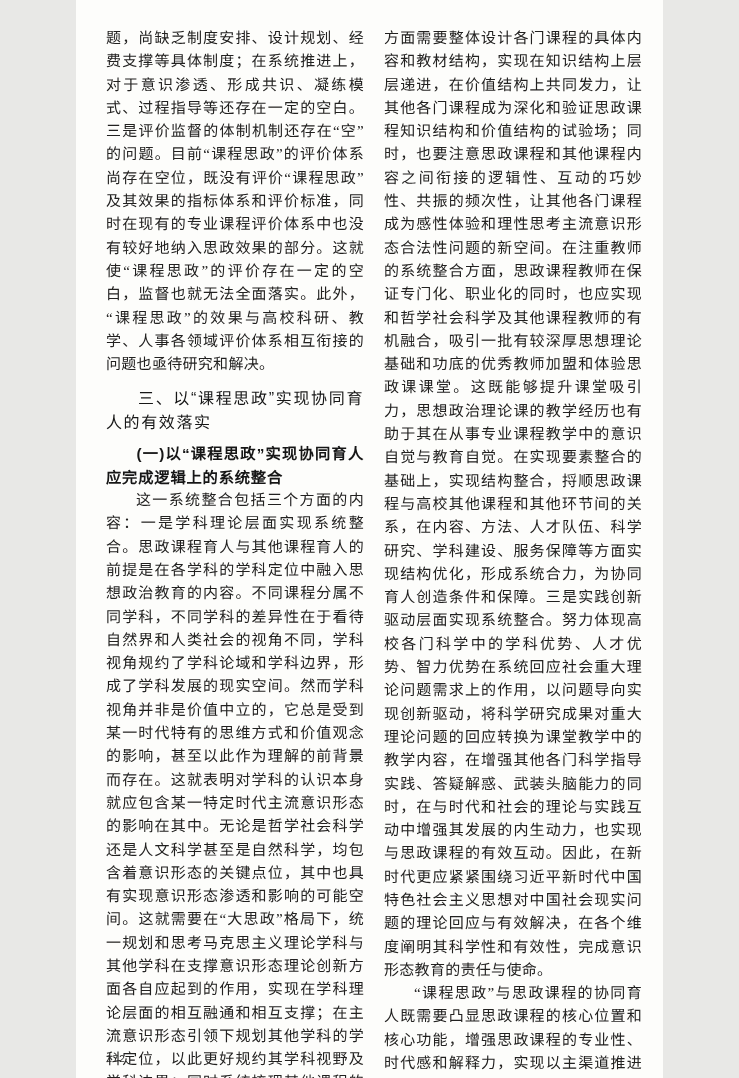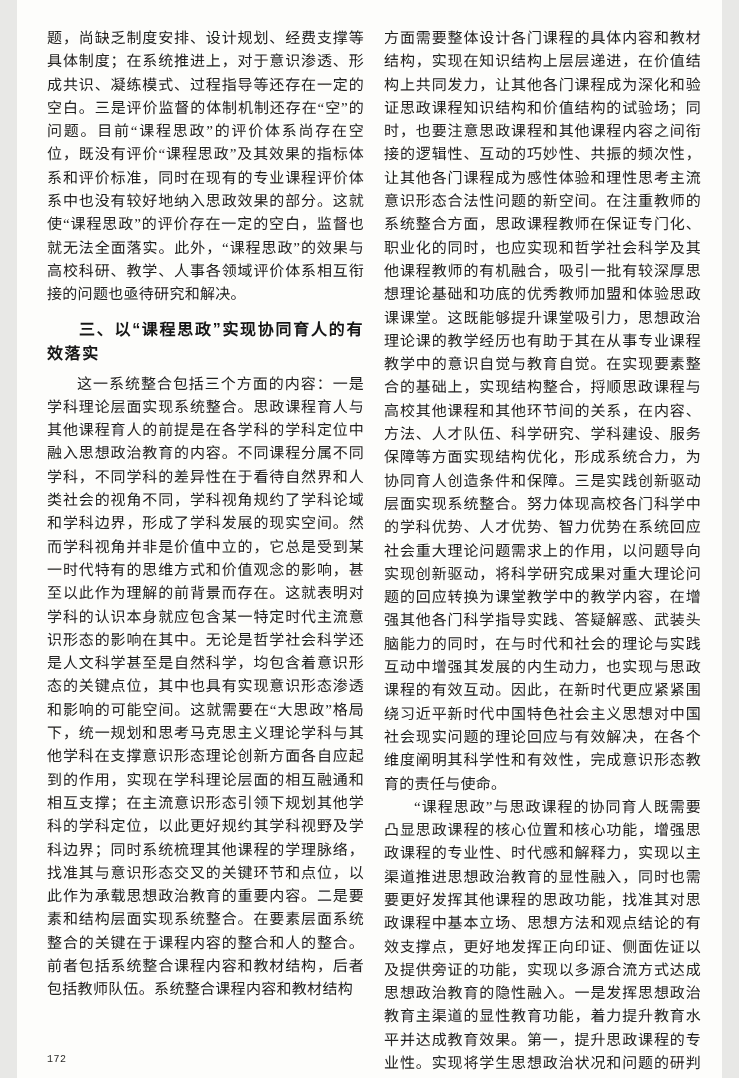--- a/index.html
+++ b/index.html
@@ -2,21 +2,21 @@
 <html lang="zh-CN"><head>
 <meta charset="utf-8">
 <style>
   html, body {
     margin: 0;
     padding: 0;
     background: #e8e8e6;
   }
   .page {
     position: relative;
-    width: 705px;
+    width: 587px;
     height: 1078px;
     margin: 0 auto;
     background: #fdfdfb;
     box-sizing: border-box;
     padding: 27px 21px 0 30px;
     overflow: hidden;
     font-family: "Liberation Serif", "DejaVu Serif", serif;
     color: #222120;
   }
   .columns {
@@ -35,21 +35,21 @@
     letter-spacing: 0.3px;
     text-align: justify;
     text-indent: 2em;
   }
   p.body.cont {
     text-indent: 0;
   }
   h2.section-heading {
     margin: 11px 0 7px 0;
     font-family: "Liberation Sans", "DejaVu Sans", sans-serif;
-    font-weight: bold;
+    font-weight: normal;
     font-size: 16px;
     line-height: 24px;
     letter-spacing: 1.6px;
     color: #161616;
     text-align: justify;
     text-indent: 2em;
   }
   h3.sub-heading {
     margin: 0;
     font-family: "Liberation Sans", "DejaVu Sans", sans-serif;
@@ -73,20 +73,21 @@
 </style>
 </head>
 <body>
 
 <div class="page">
   <div class="columns">
 
     <div class="column">
       <p class="body cont">题，尚缺乏制度安排、设计规划、经费支撑等具体制度；在系统推进上，对于意识渗透、形成共识、凝练模式、过程指导等还存在一定的空白。三是评价监督的体制机制还存在“空”的问题。目前“课程思政”的评价体系尚存在空位，既没有评价“课程思政”及其效果的指标体系和评价标准，同时在现有的专业课程评价体系中也没有较好地纳入思政效果的部分。这就使“课程思政”的评价存在一定的空白，监督也就无法全面落实。此外，“课程思政”的效果与高校科研、教学、人事各领域评价体系相互衔接的问题也亟待研究和解决。</p>
       <h2 class="section-heading">三、以“课程思政”实现协同育人的有效落实</h2>
+      <h3 class="sub-heading">(一)以“课程思政”实现协同育人应完成逻辑上的系统整合</h3>
       <p class="body">这一系统整合包括三个方面的内容：一是学科理论层面实现系统整合。思政课程育人与其他课程育人的前提是在各学科的学科定位中融入思想政治教育的内容。不同课程分属不同学科，不同学科的差异性在于看待自然界和人类社会的视角不同，学科视角规约了学科论域和学科边界，形成了学科发展的现实空间。然而学科视角并非是价值中立的，它总是受到某一时代特有的思维方式和价值观念的影响，甚至以此作为理解的前背景而存在。这就表明对学科的认识本身就应包含某一特定时代主流意识形态的影响在其中。无论是哲学社会科学还是人文科学甚至是自然科学，均包含着意识形态的关键点位，其中也具有实现意识形态渗透和影响的可能空间。这就需要在“大思政”格局下，统一规划和思考马克思主义理论学科与其他学科在支撑意识形态理论创新方面各自应起到的作用，实现在学科理论层面的相互融通和相互支撑；在主流意识形态引领下规划其他学科的学科定位，以此更好规约其学科视野及学科边界；同时系统梳理其他课程的学理脉络，找准其与意识形态交叉的关键环节和点位，以此作为承载思想政治教育的重要内容。二是要素和结构层面实现系统整合。在要素层面系统整合的关键在于课程内容的整合和人的整合。前者包括系统整合课程内容和教材结构，后者包括教师队伍。系统整合课程内容和教材结构</p>
     </div>
 
     <div class="column">
       <p class="body cont">方面需要整体设计各门课程的具体内容和教材结构，实现在知识结构上层层递进，在价值结构上共同发力，让其他各门课程成为深化和验证思政课程知识结构和价值结构的试验场；同时，也要注意思政课程和其他课程内容之间衔接的逻辑性、互动的巧妙性、共振的频次性，让其他各门课程成为感性体验和理性思考主流意识形态合法性问题的新空间。在注重教师的系统整合方面，思政课程教师在保证专门化、职业化的同时，也应实现和哲学社会科学及其他课程教师的有机融合，吸引一批有较深厚思想理论基础和功底的优秀教师加盟和体验思政课课堂。这既能够提升课堂吸引力，思想政治理论课的教学经历也有助于其在从事专业课程教学中的意识自觉与教育自觉。在实现要素整合的基础上，实现结构整合，捋顺思政课程与高校其他课程和其他环节间的关系，在内容、方法、人才队伍、科学研究、学科建设、服务保障等方面实现结构优化，形成系统合力，为协同育人创造条件和保障。三是实践创新驱动层面实现系统整合。努力体现高校各门科学中的学科优势、人才优势、智力优势在系统回应社会重大理论问题需求上的作用，以问题导向实现创新驱动，将科学研究成果对重大理论问题的回应转换为课堂教学中的教学内容，在增强其他各门科学指导实践、答疑解惑、武装头脑能力的同时，在与时代和社会的理论与实践互动中增强其发展的内生动力，也实现与思政课程的有效互动。因此，在新时代更应紧紧围绕习近平新时代中国特色社会主义思想对中国社会现实问题的理论回应与有效解决，在各个维度阐明其科学性和有效性，完成意识形态教育的责任与使命。</p>
       <p class="body">“课程思政”与思政课程的协同育人既需要凸显思政课程的核心位置和核心功能，增强思政课程的专业性、时代感和解释力，实现以主渠道推进思想政治教育的显性融入，同时也需要更好发挥其他课程的思政功能，找准其对思政课程中基本立场、思想方法和观点结论的有效支撑点，更好地发挥正向印证、侧面佐证以及提供旁证的功能，实现以多源合流方式达成思想政治教育的隐性融入。一是发挥思想政治教育主渠道的显性教育功能，着力提升教育水平并达成教育效果。第一，提升思政课程的专业性。实现将学生思想政治状况和问题的研判以及通过教育活动发挥切实影响作为一门学问认真研究，围绕这一问题夯实理论、找准问题、有效</p>
     </div>
 
   </div>
 

